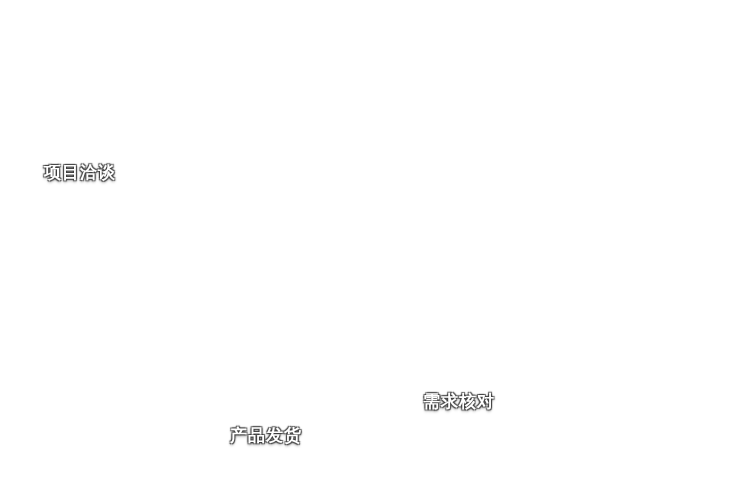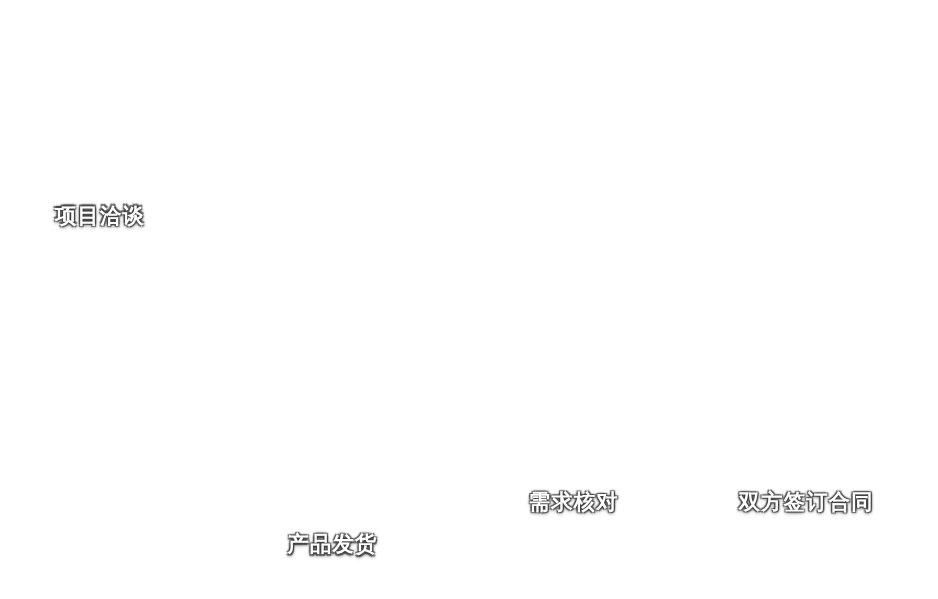--- a/index.html
+++ b/index.html
@@ -43,19 +43,18 @@
 </head>
 <body>
 
 <div class="stage">
 
   <div class="step-label pos-step-1">项目洽谈</div>
 
 
 
 
-  <div class="step-label pos-step-5">双方签订合同</div>
 
   <div class="step-label pos-step-6">需求核对</div>
 
   <div class="step-label pos-step-7">产品发货</div>
 
 </div>
 
 </body></html>

